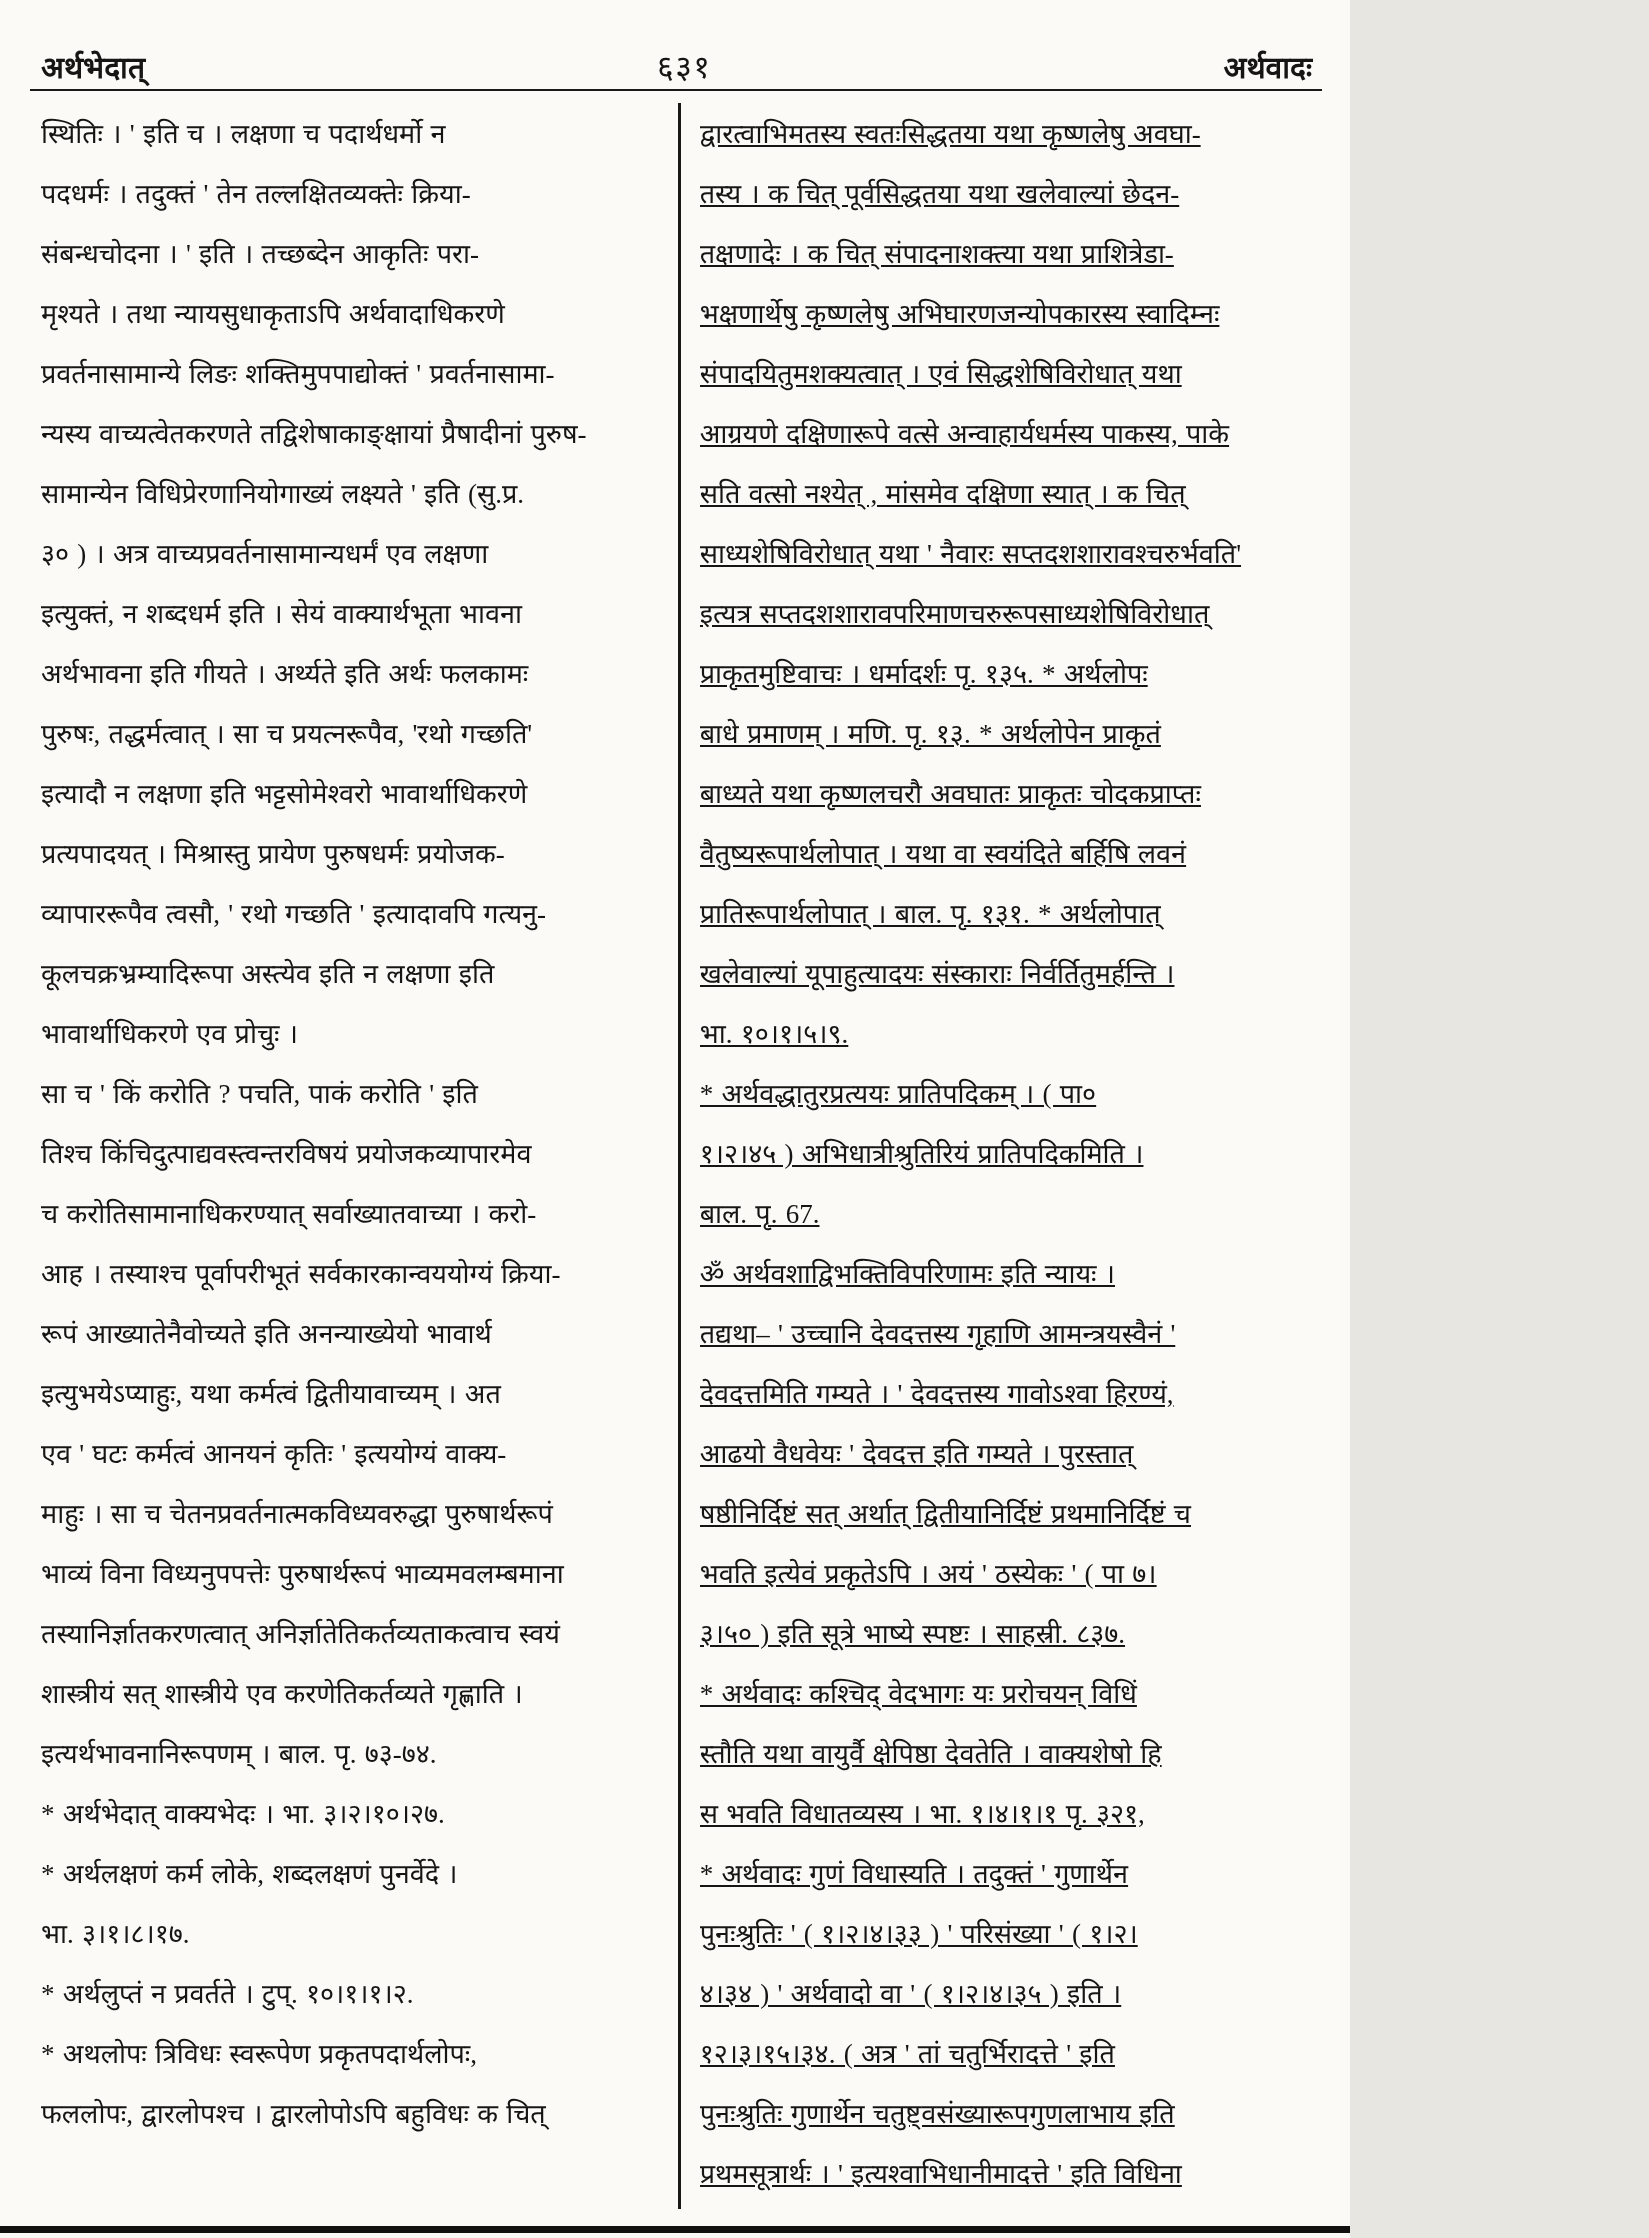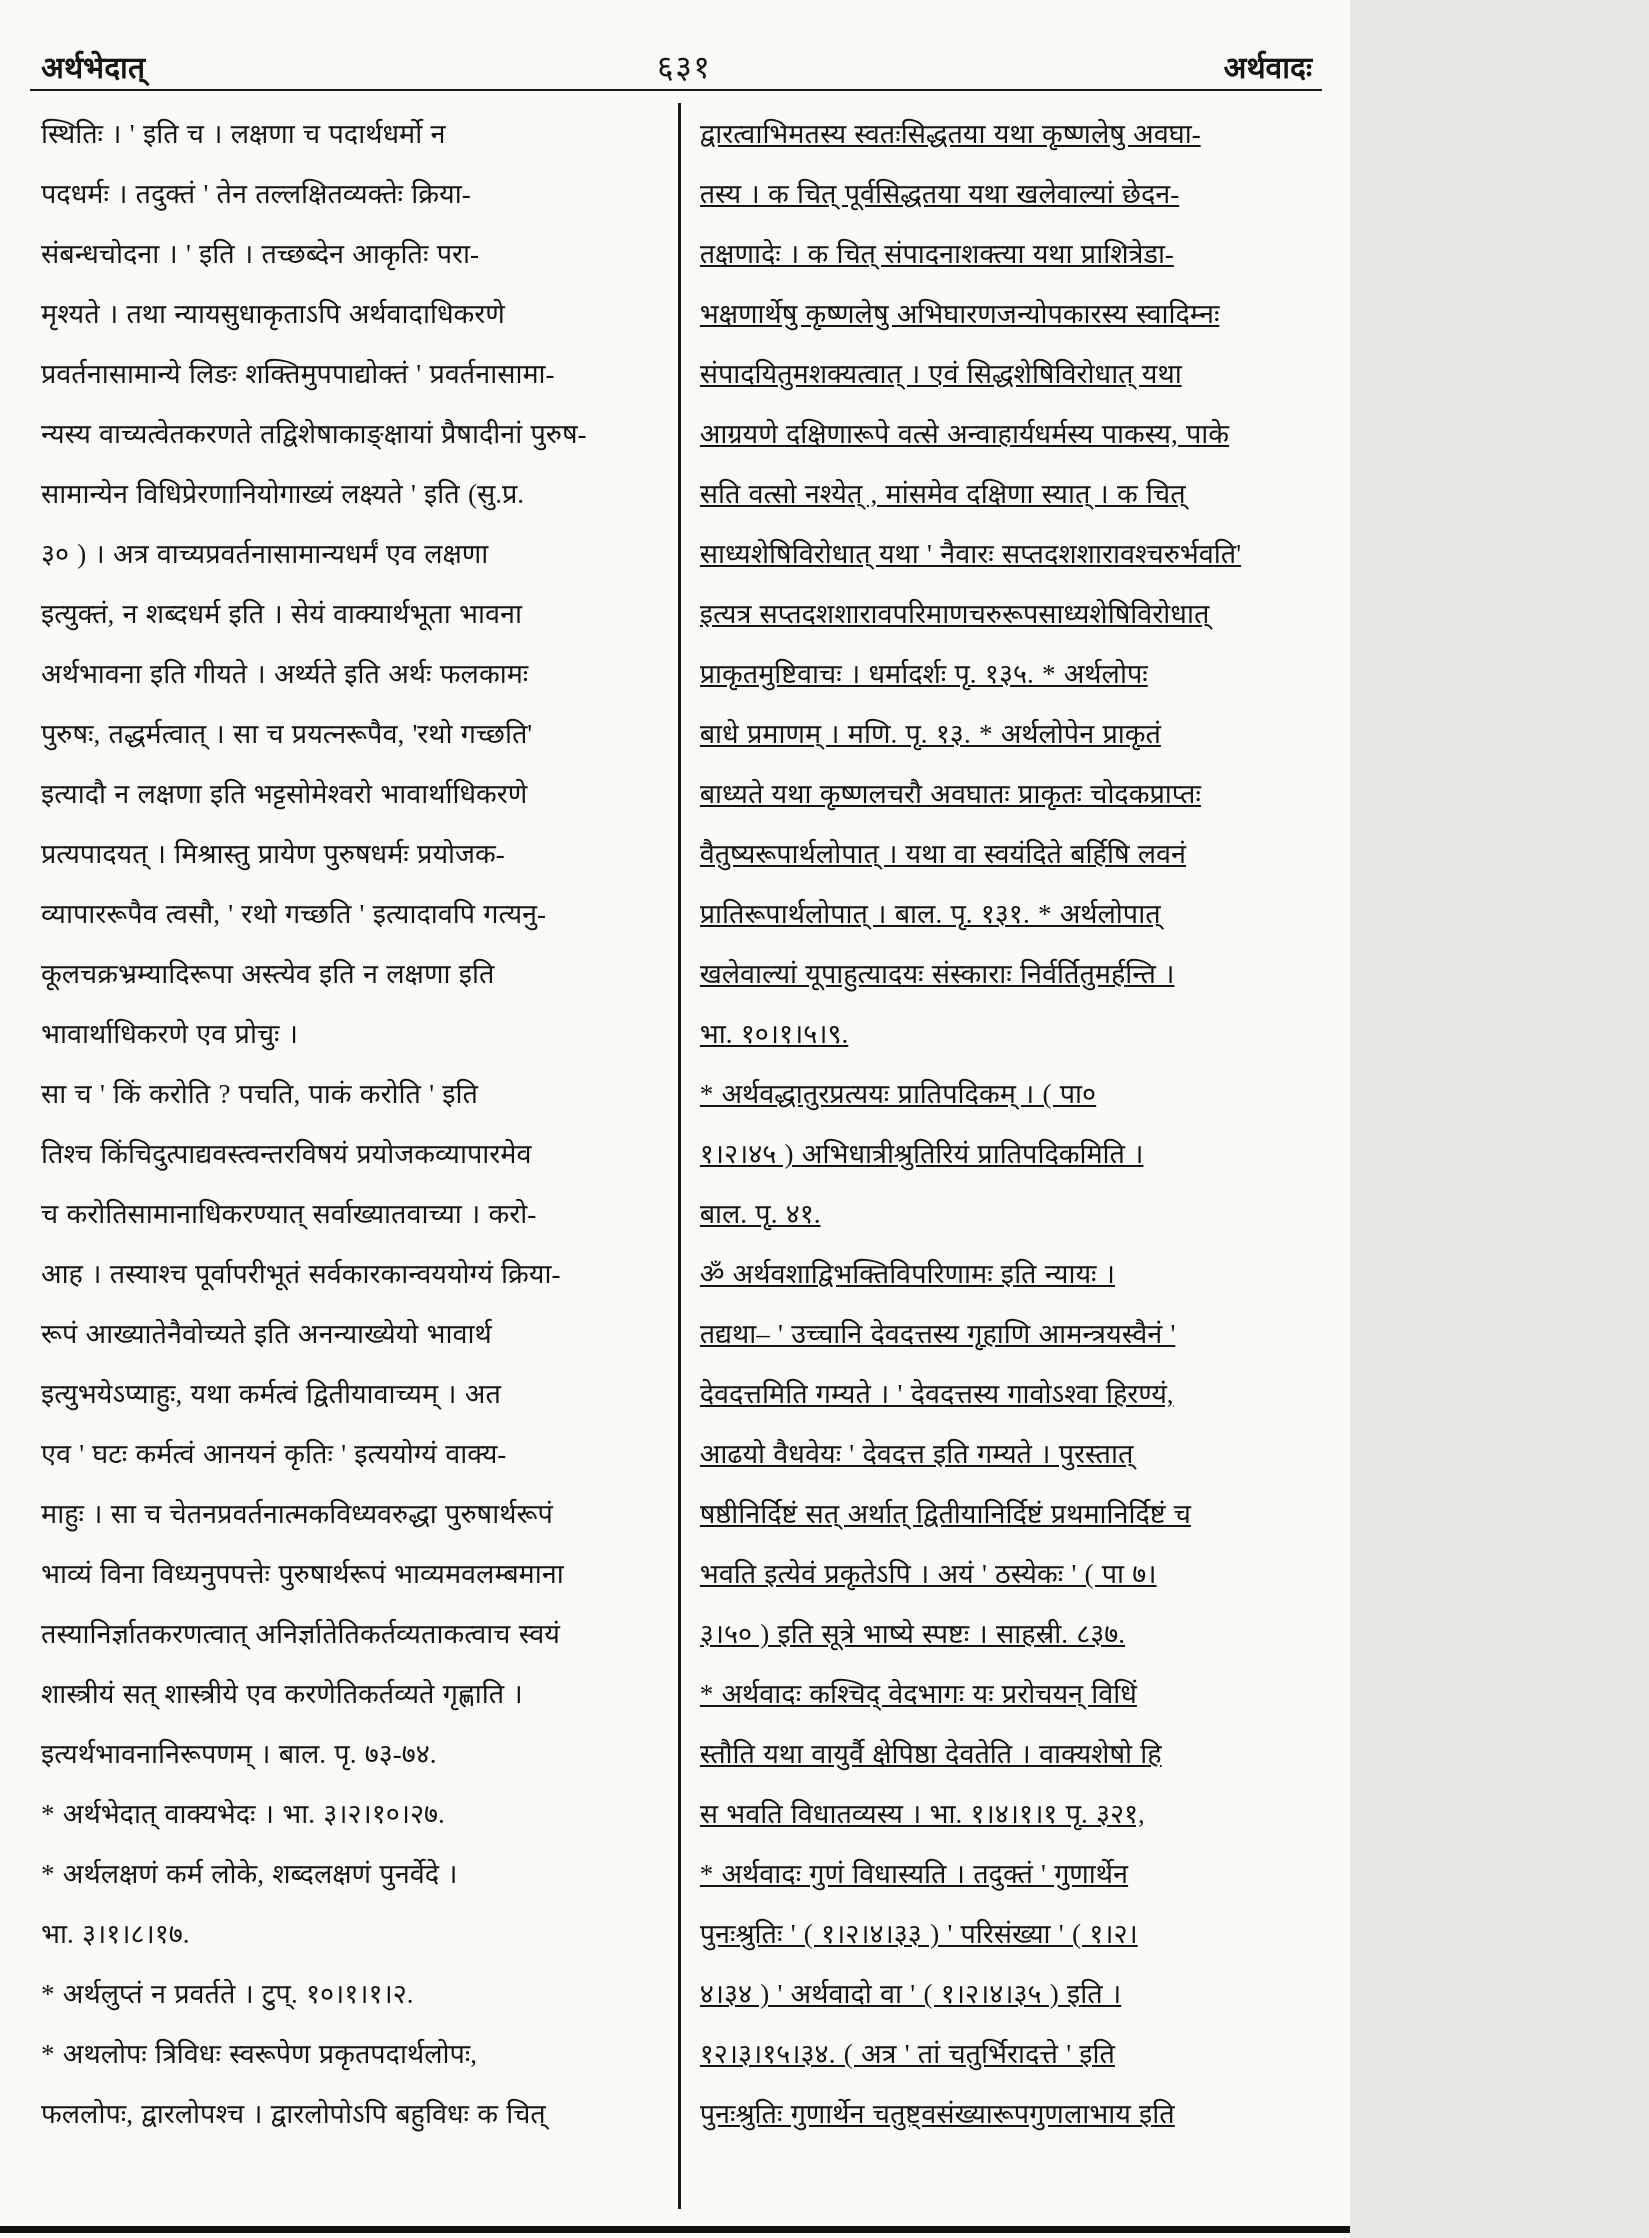--- a/index.html
+++ b/index.html
@@ -108,35 +108,36 @@
         <div class="tline">इत्यत्र   सप्तदशशारावपरिमाणचरुरूपसाध्यशेषिविरोधात्</div>
         <div class="tline">प्राकृतमुष्टिवाचः । धर्मादर्शः पृ. १३५.  *  अर्थलोपः</div>
         <div class="tline">बाधे प्रमाणम् । मणि. पृ. १३. * अर्थलोपेन  प्राकृतं</div>
         <div class="tline">बाध्यते यथा कृष्णलचरौ  अवघातः प्राकृतः  चोदकप्राप्तः</div>
         <div class="tline">वैतुष्यरूपार्थलोपात् । यथा वा स्वयंदिते  बर्हिषि  लवनं</div>
         <div class="tline">प्रातिरूपार्थलोपात् । बाल.  पृ.  १३१. * अर्थलोपात्</div>
         <div class="tline">खलेवाल्यां  यूपाहुत्यादयः  संस्काराः  निर्वर्तितुमर्हन्ति ।</div>
         <div class="tline">भा. १०।१।५।९.</div>
         <div class="tline">   * अर्थवद्धातुरप्रत्ययः  प्रातिपदिकम् । ( पा०</div>
         <div class="tline">१।२।४५ )  अभिधात्रीश्रुतिरियं  प्रातिपदिकमिति ।</div>
-        <div class="tline">बाल. पृ. ४१.</div>
+        <div class="tline">बाल. पृ. 67.</div>
         <div class="tline">   ॐ अर्थवशाद्विभक्तिविपरिणामः  इति  न्यायः ।</div>
         <div class="tline">तद्यथा– ' उच्चानि देवदत्तस्य  गृहाणि  आमन्त्रयस्वैनं '</div>
         <div class="tline">देवदत्तमिति गम्यते । ' देवदत्तस्य  गावोऽश्वा  हिरण्यं,</div>
         <div class="tline">आढयो  वैधवेयः '  देवदत्त  इति  गम्यते ।  पुरस्तात्</div>
         <div class="tline">षष्ठीनिर्दिष्टं सत् अर्थात् द्वितीयानिर्दिष्टं  प्रथमानिर्दिष्टं  च</div>
         <div class="tline">भवति  इत्येवं  प्रकृतेऽपि ।  अयं ' ठस्येकः ' ( पा ७।</div>
         <div class="tline">३।५० )  इति  सूत्रे  भाष्ये  स्पष्टः ।  साहस्री.  ८३७.</div>
         <div class="tline">   * अर्थवादः  कश्चिद्  वेदभागः  यः  प्ररोचयन्  विधिं</div>
         <div class="tline">स्तौति  यथा  वायुर्वै  क्षेपिष्ठा  देवतेति ।  वाक्यशेषो  हि</div>
         <div class="tline">स  भवति  विधातव्यस्य ।  भा.  १।४।१।१  पृ.  ३२१,</div>
         <div class="tline">* अर्थवादः  गुणं  विधास्यति ।  तदुक्तं  ' गुणार्थेन</div>
         <div class="tline">पुनःश्रुतिः ' ( १।२।४।३३ ) ' परिसंख्या ' ( १।२।</div>
         <div class="tline">४।३४ ) ' अर्थवादो  वा ' ( १।२।४।३५ )  इति ।</div>
         <div class="tline">१२।३।१५।३४. ( अत्र ' तां  चतुर्भिरादत्ते '  इति</div>
         <div class="tline">पुनःश्रुतिः  गुणार्थेन  चतुष्ट्वसंख्यारूपगुणलाभाय  इति</div>
+        <div class="tline">प्रथमसूत्रार्थः । ' इत्यश्वाभिधानीमादत्ते '  इति  विधिना</div>
       </div>
   </div>
 
   <div class="bottom-line"></div>
 
 </div>
 
 
 </body></html>

